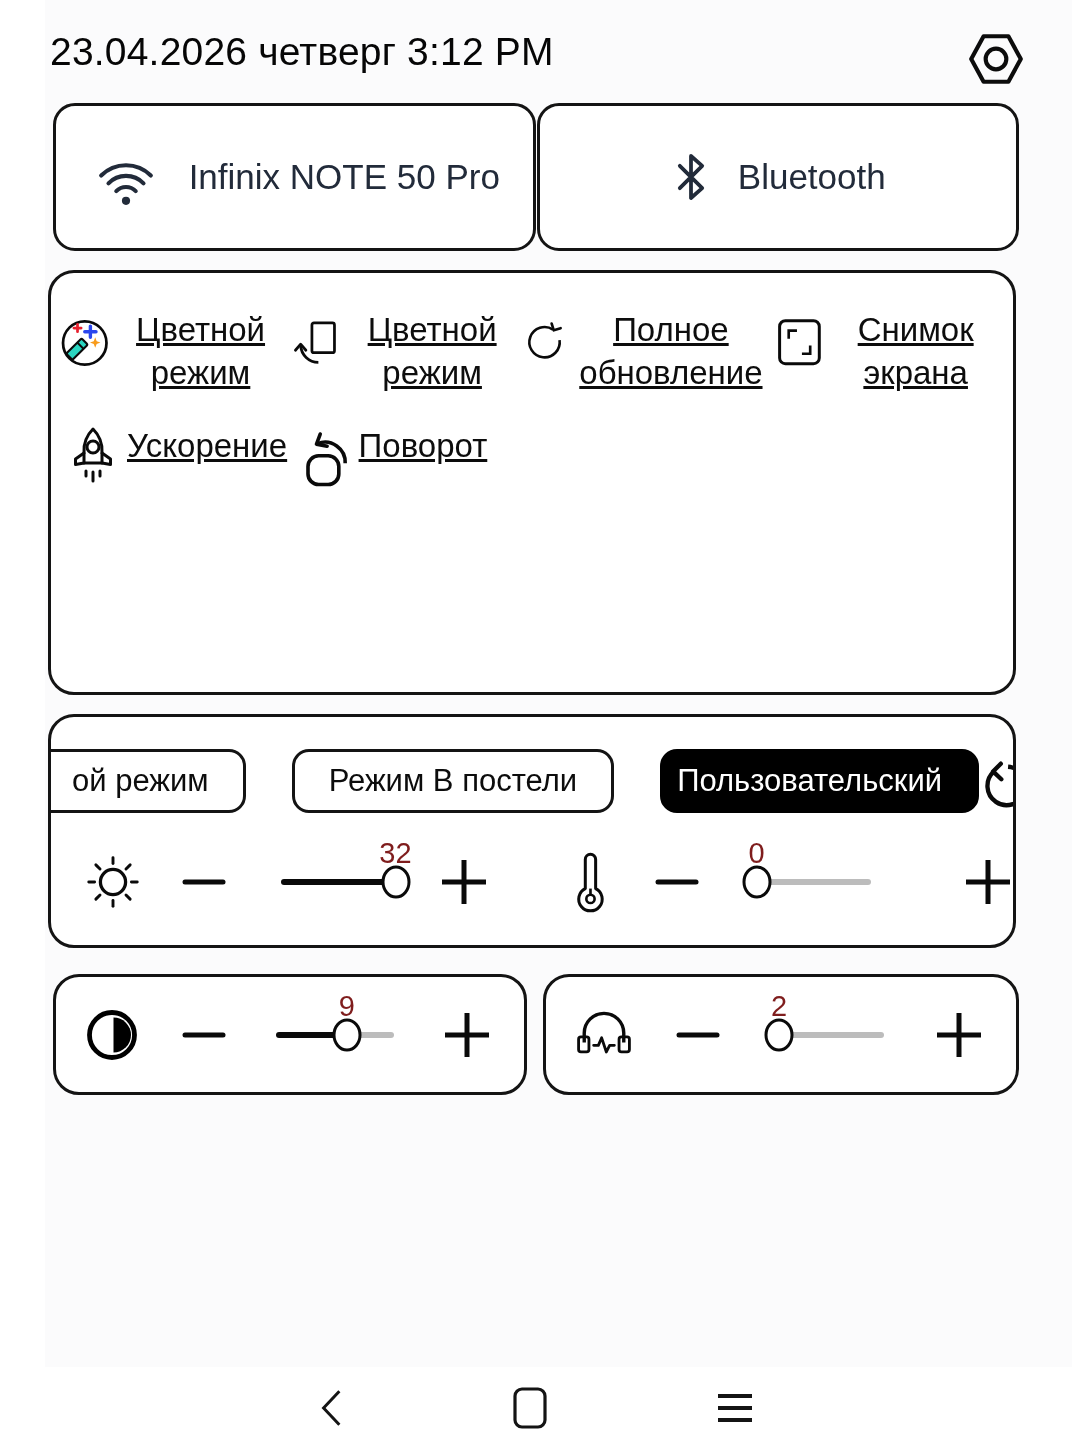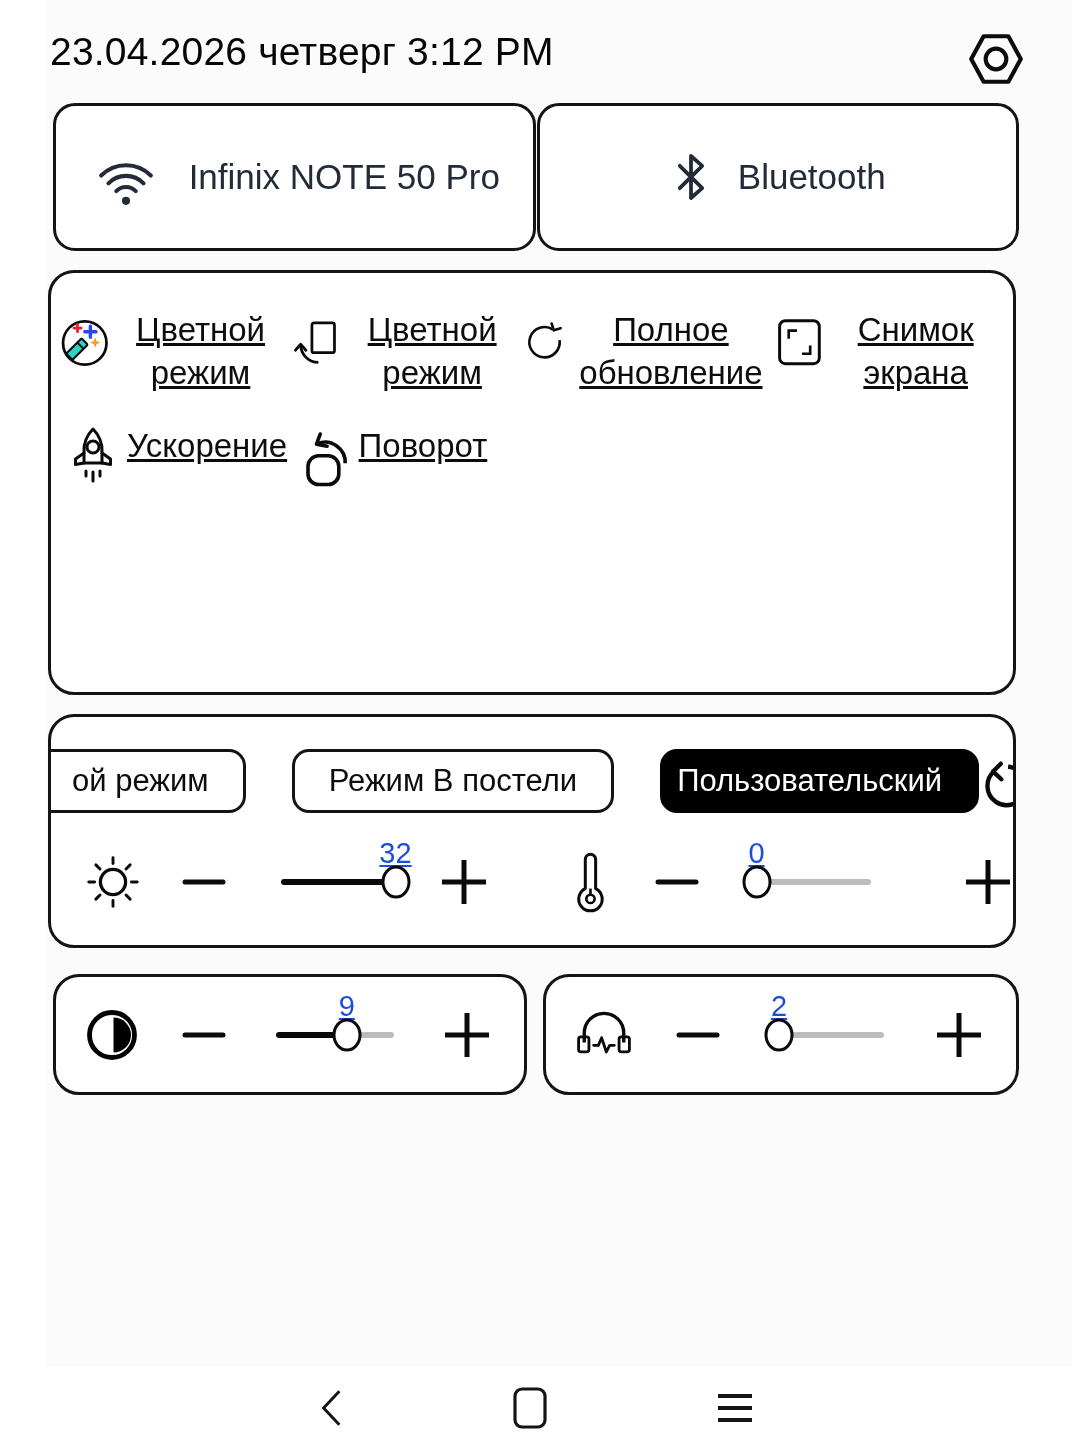--- a/index.html
+++ b/index.html
@@ -46,21 +46,21 @@
   .iconbox { display:flex; align-items:center; justify-content:center; }
   .stepper { cursor:pointer; display:flex; align-items:center; justify-content:center; }
   .slider { position:relative; height:76px; cursor:pointer; }
   .slider .fill { position:absolute; top:50%; transform:translateY(-50%); left:0; width:var(--p);
     height:6px; background:#0a0a0a; border-radius:3px; }
   .slider .rest { position:absolute; top:50%; transform:translateY(-50%); left:var(--p); right:0;
     height:6px; background:#bcbcbc; border-radius:3px; }
   .slider .thumb { position:absolute; top:50%; left:var(--p); transform:translate(-50%,-50%);
     width:29px; height:33px; background:#fff; border:3.5px solid #0a0a0a; border-radius:50%; }
   .slider .sval { position:absolute; top:-7px; left:var(--p); transform:translateX(-50%);
-    font-size:29px; color:#1d4ed8;text-decoration:underline; }
+    font-size:29px; color:#7f1d1d; }
 
   
   .panel-contrast { top:974px; left:53px;  width:474px; height:121px; display:flex; align-items:center; }
   .panel-volume   { top:974px; left:543px; width:476px; height:121px; display:flex; align-items:center; }
 
   
   .navbar { position:absolute; left:0; bottom:0; width:100%; height:81px; background:#fff;
     display:flex; align-items:center; justify-content:center; gap:168px; }
   .nav-btn { cursor:pointer; display:flex; align-items:center; justify-content:center; }
 

